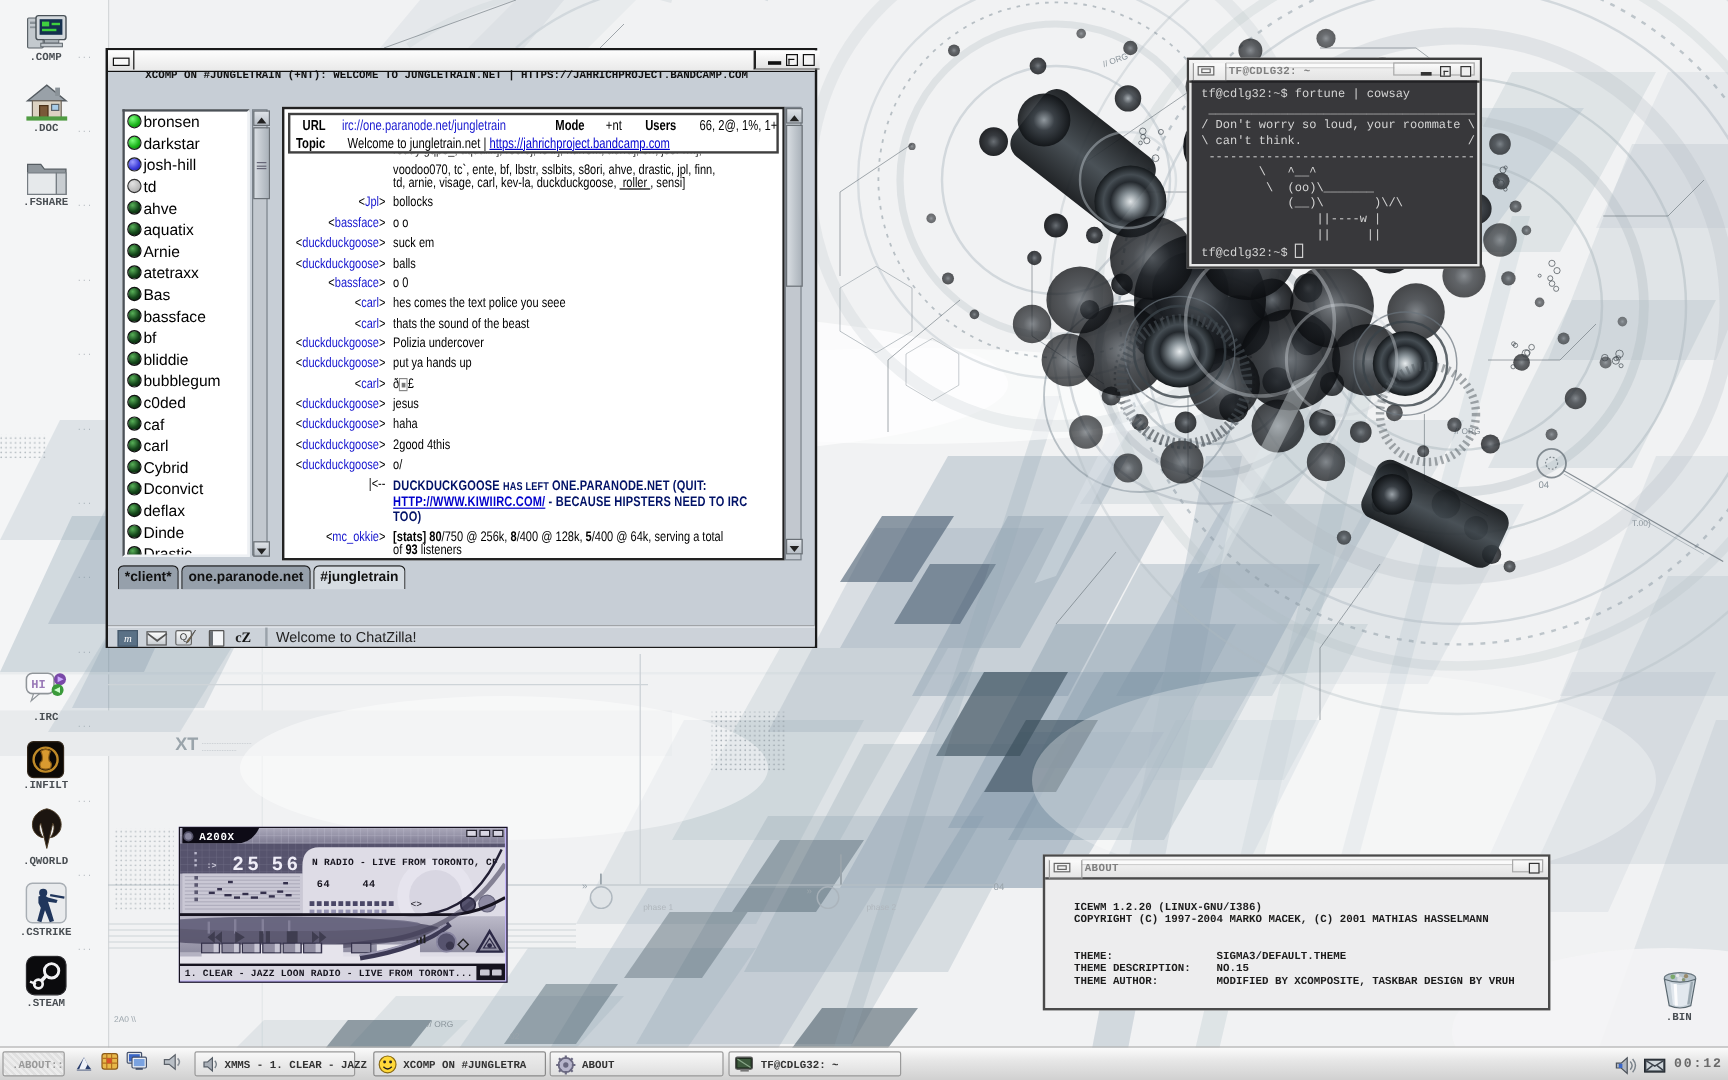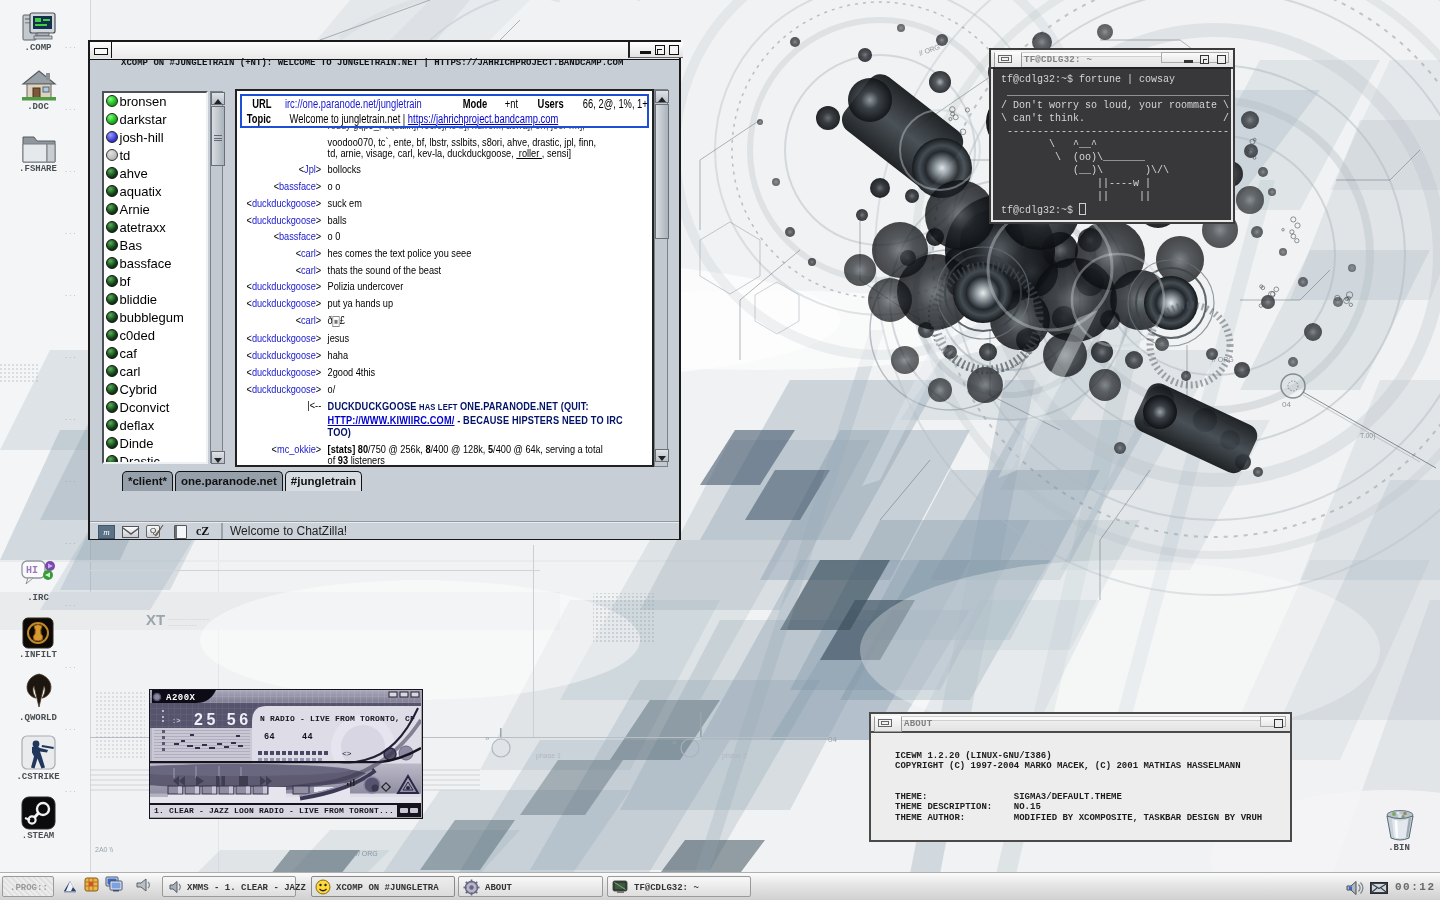--- a/index.html
+++ b/index.html
@@ -19,51 +19,51 @@
 .grip{position:absolute;left:3px;top:17px;width:13px;height:22px;background:#d4dae0;border-right:1px solid #b6bec6;}
 #userlist{position:absolute;left:11.5px;top:49px;width:102px;height:369px;background:#fff;border:2px solid #4c5258;border-bottom-color:#eef1f4;border-right-color:#eef1f4;overflow:hidden;font-size:13px;color:#000;}
 .uic.dk{background:radial-gradient(circle at 35% 30%,#58b058,#14461a 55%,#071608);border:1px solid #111;}
 .urow{height:18px;line-height:18px;white-space:nowrap;}
 .uic{display:inline-block;width:10px;height:10px;border-radius:50%;margin:0 2px -1px 2px;}
 #ulsb{position:absolute;left:119.5px;top:49px;width:13.5px;height:372px;background:#c2c8cf;border:1px solid #7a828a;box-sizing:border-box;}
 #chatbox{position:absolute;left:145px;top:47px;width:415px;height:374px;background:#fff;border:2px solid #222;overflow:hidden;}
 #chatsb{position:absolute;left:564px;top:47px;width:14px;height:378px;background:#c2c8cf;border:1px solid #7a828a;box-sizing:border-box;}
 .sbarrow{position:absolute;left:0;width:14px;height:13px;background:linear-gradient(#dfe3e8,#b8bfc7);border:1px solid #6a7076;box-sizing:border-box;}
 .sbthumb{position:absolute;left:0;width:14px;background:linear-gradient(90deg,#d8dde2,#aab2ba);border:1px solid #6a7076;box-sizing:border-box;}
-#czhdr{position:absolute;left:2.5px;top:2.5px;width:405px;height:30px;border:2px solid #1d4ed8;background:#fff;font-size:12px;white-space:nowrap;z-index:3;}
+#czhdr{position:absolute;left:2.5px;top:2.5px;width:405px;height:30px;border:2px solid #404040;background:#fff;font-size:12px;white-space:nowrap;z-index:3;}
 #czhdr .in{position:absolute;left:0;top:0;width:520px;transform:scaleX(0.78);transform-origin:0 0;}
 .mn{display:inline-block;transform:scaleX(0.8);transform-origin:0 0;white-space:nowrap;}
 #chatlog{position:absolute;left:1px;top:29px;width:515px;font-size:11.5px;line-height:10.9px;color:#000;transform:scaleX(0.8);transform-origin:0 0;}
 .crow{display:flex;margin-bottom:5.8px;}
 .cnick{width:104px;flex:none;text-align:right;white-space:nowrap;}
 .cmsg{padding-left:8px;flex:1;}
 .qt{color:#001166;font-weight:bold;font-size:10.5px;letter-spacing:0.2px;line-height:12.3px;}
 .qt .lk{color:#0000cc;font-size:11.5px;}
 .sc{font-size:9.5px;}
 .nk{color:#1717cf;}
 a.lk{color:#0000d0;text-decoration:underline;}
-#cztabs{position:absolute;left:8px;top:429px;height:22px;font-size:12.5px;font-weight:bold;color:#111;white-space:nowrap;margin-left:24px;}
+#cztabs{position:absolute;left:8px;top:429px;height:22px;font-size:12.5px;font-weight:bold;color:#111;white-space:nowrap;}
 .tab{display:inline-block;height:19px;line-height:19px;padding:0 5px;border:1.5px solid #111;border-bottom:none;border-radius:5px 5px 0 0;margin-right:2px;background:#96a0ab;font-size:11.5px;}
 .tab.on{background:#d6dce2;}
 #czinput{position:absolute;left:0px;top:455px;width:100%;height:20px;font-size:13px;color:#000;}
 #czstatus{position:absolute;left:0;top:479px;width:100%;height:16px;border-top:2px groove #e8ecf0;background:#ccd2d9;font-size:12px;color:#222;}
 
 #term{left:989px;top:48px;width:246px;height:176px;background:#e8e8e8;border:2px solid #3c3c3c;box-sizing:border-box;}
 .t_title{position:absolute;left:0;top:0;width:100%;height:17px;background:linear-gradient(#f6f6f6,#e3e3e3);border-bottom:2px solid #3c3c3c;}
 .t_body{position:absolute;left:2px;top:17px;right:2px;bottom:2px;background:rgba(30,30,33,0.87);}
 .t_txt{position:absolute;left:8px;top:6px;font-family:"Liberation Mono",monospace;font-size:10px;line-height:13px;color:#d4d4d4;white-space:pre;}
 .sg_icon{position:absolute;left:7px;top:5px;width:12px;height:6px;border:1.2px solid #666;background:#f2f2f2;}
 .sg_icon:after{content:"";position:absolute;left:1.5px;top:1px;width:6px;height:2px;border:1px solid #666;}
 .sg_ttl{position:absolute;left:33px;top:4.5px;font-family:"Liberation Mono",monospace;font-weight:bold;font-size:9px;color:#808080;letter-spacing:0.03em;}
 
 #about{left:869px;top:712px;width:423px;height:130px;background:#ededee;border:2px solid #4a4a4a;box-sizing:border-box;}
 #about .t_title{border-bottom:2px solid #4a4a4a;}
 .ab_txt{position:absolute;font-family:"Liberation Mono",monospace;font-weight:bold;font-size:9px;letter-spacing:0;color:#1c1c1c;white-space:pre;line-height:10.3px;}
 
-#xmms{left:149px;top:689px;width:274px;height:130px;background:#a3a3a3;border:1.5px solid #16131f;box-sizing:border-box;}
+#xmms{left:149px;top:689px;width:274px;height:130px;background:#c4b5fd;border:1.5px solid #16131f;box-sizing:border-box;}
 
 #taskbar{left:0;top:872px;width:1440px;height:28px;background:linear-gradient(#fbfbfb,#e6e6e6 40%,#cfcfcf);border-top:1px solid #b0b0b0;}
 .tbtn{position:absolute;top:3px;height:21px;box-sizing:border-box;border:1px solid #9a9a9a;border-radius:2px;background:linear-gradient(#f8f8f8,#dedede);}
 .tbtxt{font-family:"Liberation Mono",monospace;font-weight:bold;font-size:9px;color:#333;letter-spacing:0;white-space:nowrap;}
 </style></head>
 <body>
 <div id="desk">
 <svg class="abs" style="left:0;top:0" width="1440" height="900" viewBox="0 0 1440 900" xmlns="http://www.w3.org/2000/svg">
 <defs>
 <radialGradient id="ball">
@@ -855,21 +855,21 @@
          \  (oo)\_______
             (__)\       )\/\
                 ||----w |
                 ||     ||
 tf@cdlg32:~$ <span style="display:inline-block;width:5px;height:10px;border:1px solid #cfcfcf;vertical-align:-2px;"></span></div>
   </div>
 </div>
 
 <div id="taskbar" class="abs">
   <div class="tbtn" style="left:2px;width:52px;background:repeating-linear-gradient(45deg,#ececec 0 2px,#e0e0e0 2px 4px);">
-        <span class="tbtxt" style="color:#9a9a9a;position:absolute;left:7px;top:6px;">.PROG::</span>
+        <span class="tbtxt" style="color:#9a9a9a;position:absolute;left:7px;top:6px;">.ABOUT::</span>
       </div>
   <svg class="abs" style="left:62px;top:5px;" width="16" height="16">
         <path d="M2,13 L8,3 L11,9 L14,13 Z" fill="#2a3f6e"></path>
         <path d="M2,13 h12 v1.5 h-12 z" fill="#8a93a8"></path>
         <path d="M8,3 L11,9 L9,13 L4,13 Z" fill="#eef1f8"></path>
       </svg>
   <svg class="abs" style="left:84px;top:4px;" width="16" height="16">
         <rect x="1" y="1" width="13" height="13" rx="2" fill="#e8b84a" stroke="#8a5a1a"></rect>
         <path d="M1,5 h13 M1,9 h13 M5,1 v13 M9,1 v13" stroke="#b2701e" stroke-width="1"></path>
         <rect x="5" y="5" width="4" height="4" fill="#d94f2a"></rect>

